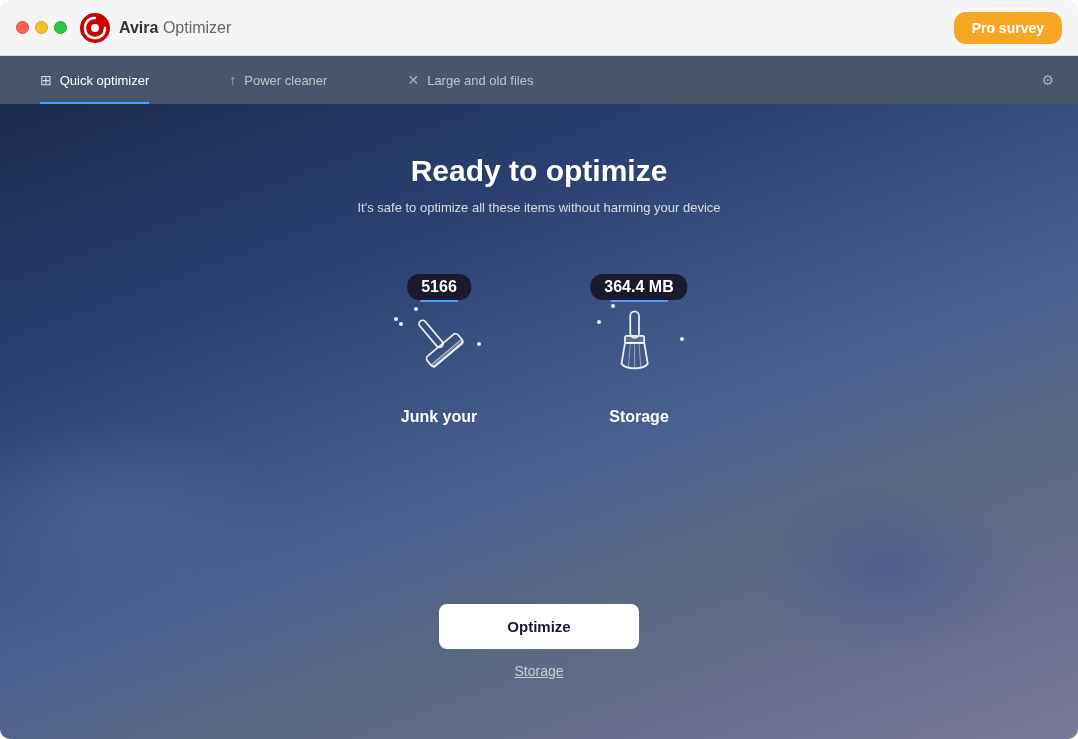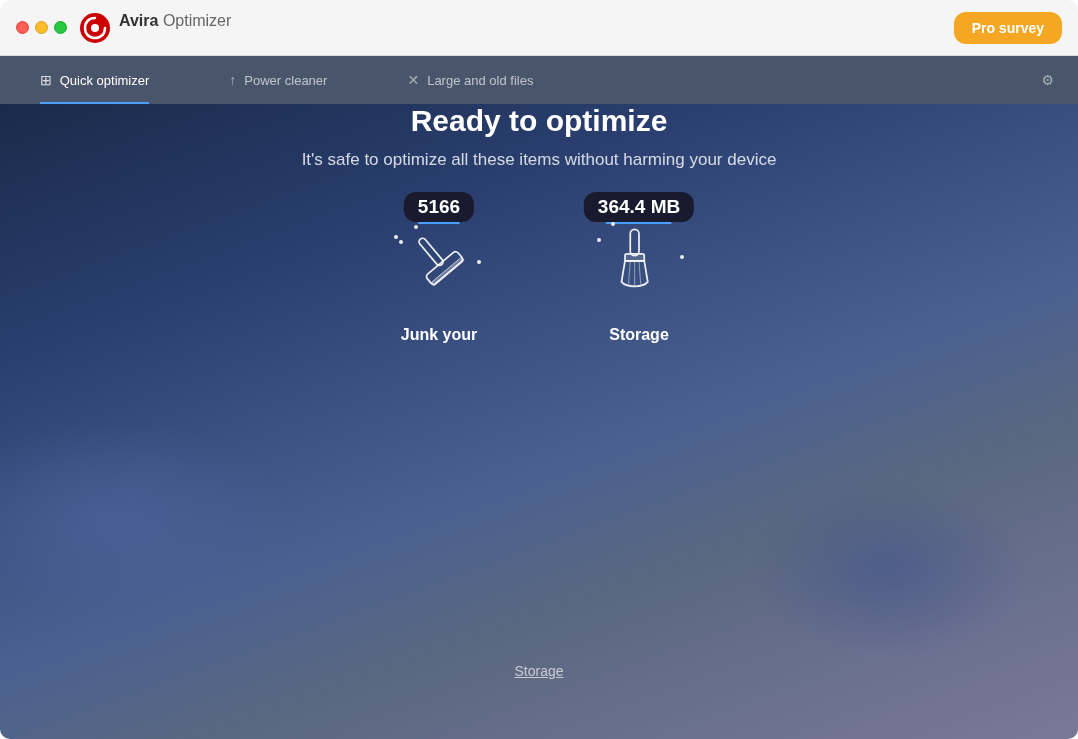--- a/index.html
+++ b/index.html
@@ -41,20 +41,21 @@
       height: 13px;
       border-radius: 50%;
     }
 
     .tl-close { background: #ff5f57; border: 1px solid #e0443e; }
     .tl-minimize { background: #ffbd2e; border: 1px solid #dea123; }
     .tl-maximize { background: #28c940; border: 1px solid #1aab29; }
 
     .app-logo {
       display: flex;
+      align-items: center;
       gap: 8px;
     }
 
     .logo-icon {
       width: 32px;
       height: 32px;
     }
 
     .app-name {
       font-size: 16px;
@@ -154,33 +155,34 @@
       border-radius: 50%;
     }
 
     .content-area {
       position: relative;
       z-index: 2;
       display: flex;
       flex-direction: column;
       align-items: center;
       width: 100%;
+      padding-top: 50px;
     }
 
     .page-title {
       font-size: 30px;
       font-weight: 700;
       color: #fff;
       margin-bottom: 12px;
     }
 
     .page-subtitle {
-      font-size: 17px;
+      font-size: 13px;
       color: rgba(255,255,255,0.8);
-      margin-bottom: 40px;
+      margin-bottom: 77px;
     }
 
     
     .stats-row {
       display: flex;
       gap: 100px;
       margin-bottom: 40px;
     }
 
     .stat-card {
@@ -199,21 +201,21 @@
       justify-content: center;
     }
 
     .stat-badge {
       position: absolute;
       top: -18px;
       left: 50%;
       transform: translateX(-50%);
       background: #1a1a2e;
       color: #fff;
-      font-size: 19px;
+      font-size: 16px;
       font-weight: 600;
       padding: 4px 14px;
       border-radius: 12px;
       white-space: nowrap;
     }
 
     .stat-badge::after {
       content: '';
       position: absolute;
       bottom: -2px;
@@ -397,16 +399,17 @@
             <line x1="40" y1="42" x2="42" y2="68" stroke="rgba(255,255,255,0.5)" stroke-width="1"></line>
           </svg>
         </div>
         <span class="stat-label">Storage</span>
       </div>
     </div>
   </div>
 
   <div class="buttons-area">
     <div class="buttons-row">
+      <button class="btn-optimize">Optimize</button>
     </div>
     <button class="cancel-link">Storage</button>
   </div>
 </div>
 
 </body></html>

